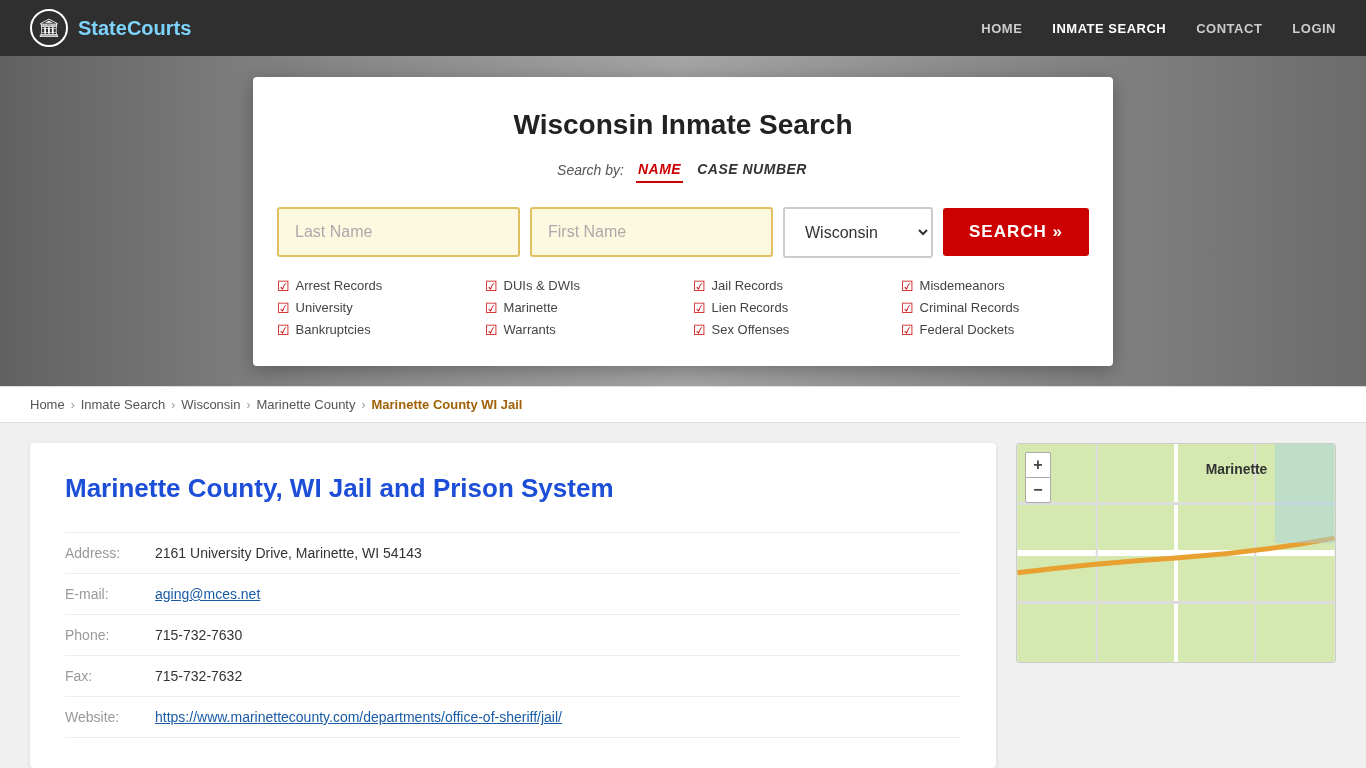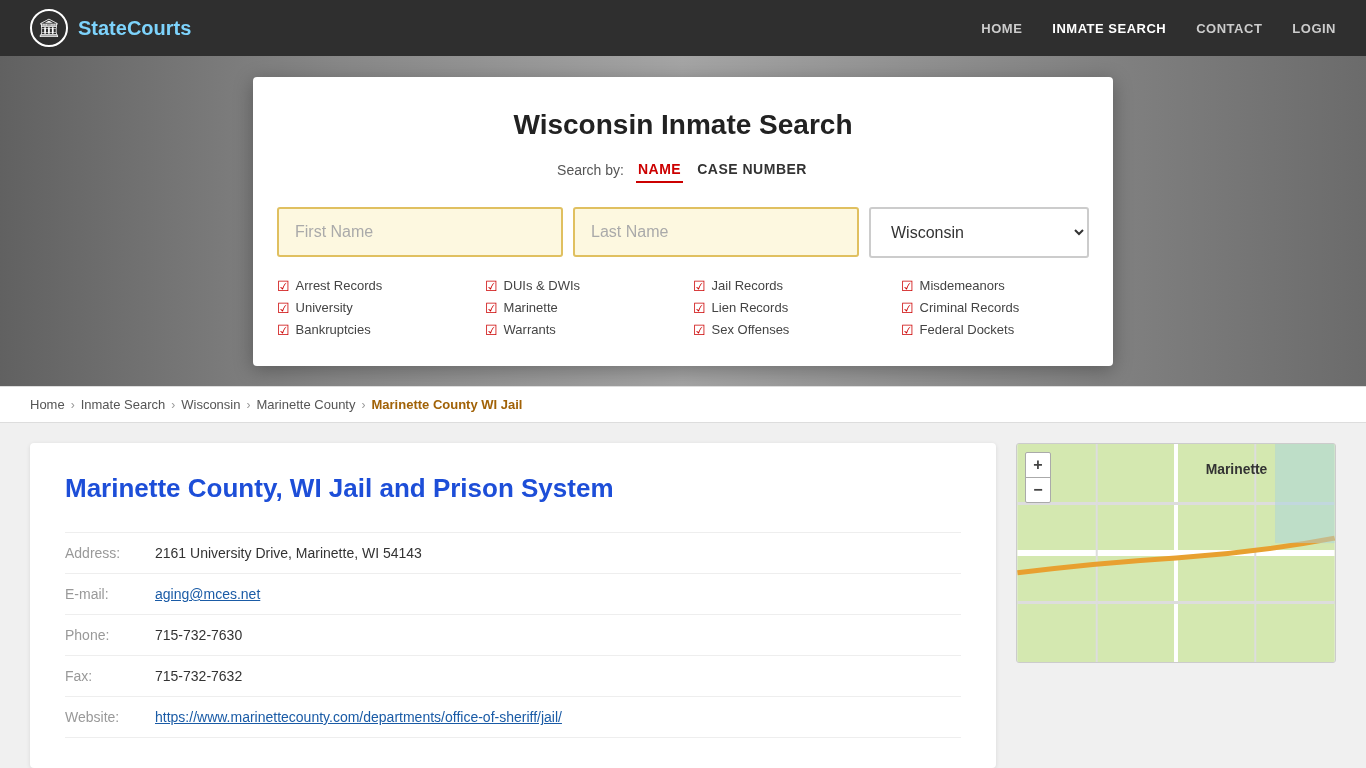--- a/index.html
+++ b/index.html
@@ -101,20 +101,21 @@
       font-weight: bold;
       color: #222;
       margin-bottom: 16px;
     }
     .search-by-row {
       display: flex;
       align-items: center;
       justify-content: center;
       gap: 12px;
       margin-bottom: 24px;
+      font-style: italic;
     }
     .search-by-label {
       color: #555;
       font-size: 14px;
     }
     .search-tab {
       font-size: 14px;
       font-weight: bold;
       padding: 4px 2px;
       cursor: pointer;
@@ -325,25 +326,26 @@
   <div class="search-card">
     <h1 class="search-card-title">Wisconsin Inmate Search</h1>
 
     <div class="search-by-row">
       <span class="search-by-label">Search by:</span>
       <span class="search-tab active">NAME</span>
       <span class="search-tab">CASE NUMBER</span>
     </div>
 
     <div class="search-fields-row">
+      <input class="search-input" type="text" placeholder="Last Name" style="">
       <input class="search-input" type="text" placeholder="First Name" style="">
-      <input class="search-input" type="text" placeholder="Last Name" style="">
       <select class="state-select">
         <option>Wisconsin</option>
       </select>
+      <button class="search-btn">SEARCH »</button>
     </div>
 
     <div class="features-grid">
     <div class="feature-item">
           <span class="check-icon">☑</span>
           <span>Arrest Records</span>
         </div>
         <div class="feature-item">
           <span class="check-icon">☑</span>
           <span>DUIs &amp; DWIs</span>

